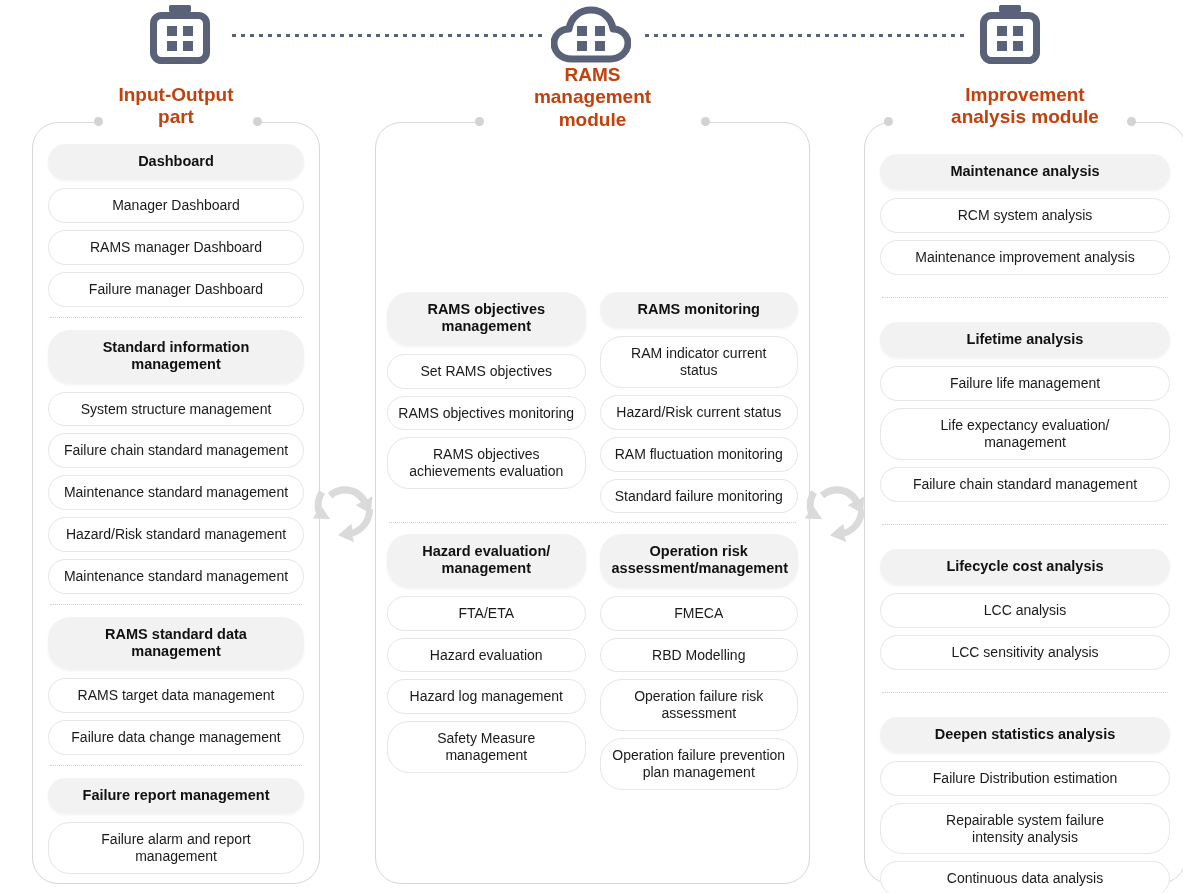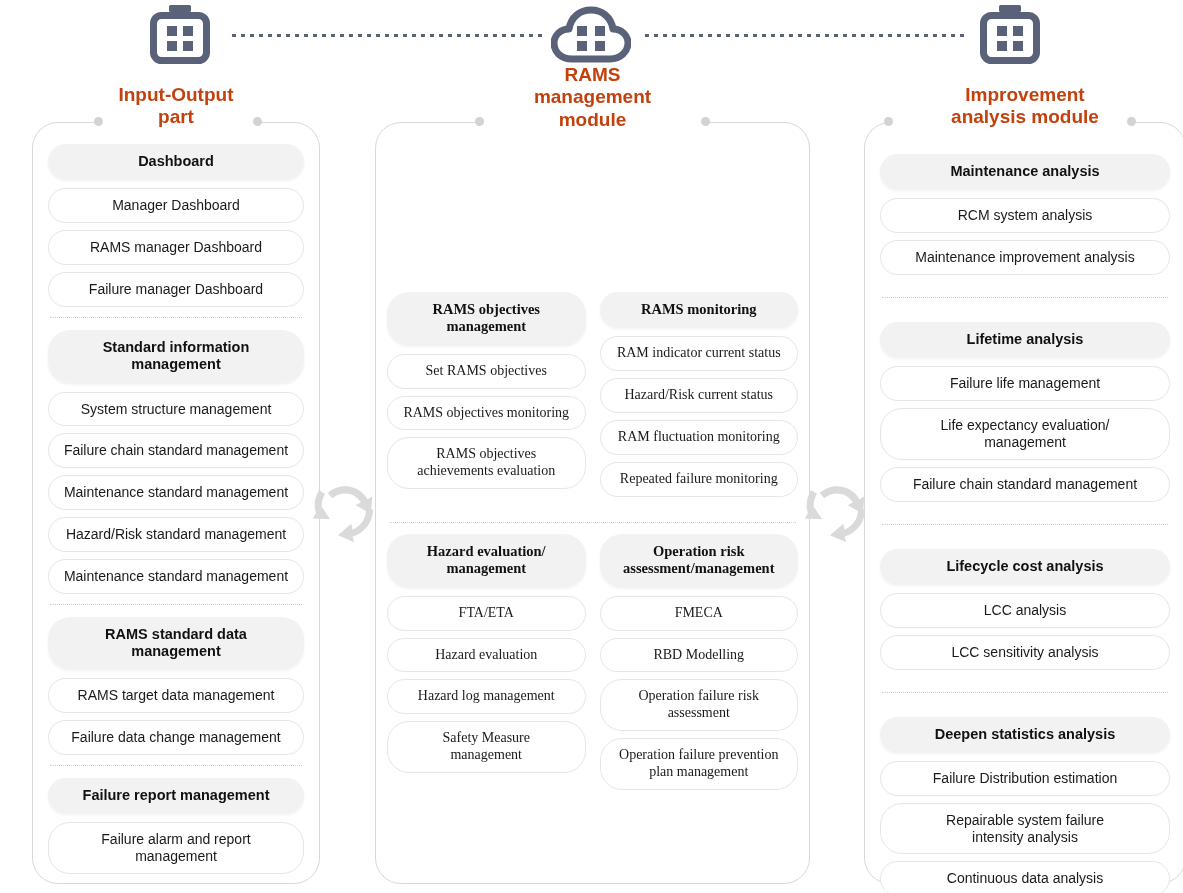--- a/index.html
+++ b/index.html
@@ -93,21 +93,21 @@
   #panel-mid   { left: 375px; top: 122px; width: 435px; height: 762px; }
   #panel-right { left: 864px; top: 122px; width: 322px; height: 762px; }
 
   #panel-left  .panel-title { top: -38px; }
   #panel-mid   .panel-title { top: -58px; }
   #panel-right .panel-title { top: -38px; }
 
   
   .mid-body { position: absolute; inset: 0; padding: 0; }
   .mid-block { position: absolute; left: 12px; right: 12px; display: flex; gap: 14px; }
-  .mid-col { flex: 1 1 0; min-width: 0; font-family: Liberation Serif, serif; }
+  .mid-col { flex: 1 1 0; min-width: 0; }
   #mid-block-1 { top: 170px; }
   #mid-block-2 { top: 412px; }
   .mid-divider {
     position: absolute; left: 14px; right: 14px; top: 400px;
     border-top: 1.5px dotted #cfcfcf;
   }
 
   
   .recycle { position: absolute; width: 74px; height: 74px; }
   #recycle-left  { left: 308px; top: 476px; }
@@ -223,21 +223,21 @@
           <div class="item-pill">Set RAMS objectives</div>
           <div class="item-pill">RAMS objectives monitoring</div>
           <div class="item-pill">RAMS objectives
 achievements evaluation</div>
         </div>
         <div class="mid-col">
           <div class="head-pill">RAMS monitoring</div>
           <div class="item-pill">RAM indicator current status</div>
           <div class="item-pill">Hazard/Risk current status</div>
           <div class="item-pill">RAM fluctuation monitoring</div>
-          <div class="item-pill">Repeated failure monitoring</div>
+          <div class="item-pill">Standard failure monitoring</div>
         </div>
       </div>
 
       <div class="mid-divider"></div>
 
       <div class="mid-block" id="mid-block-2">
         <div class="mid-col">
           <div class="head-pill">Hazard evaluation/
 management</div>
           <div class="item-pill">FTA/ETA</div>

